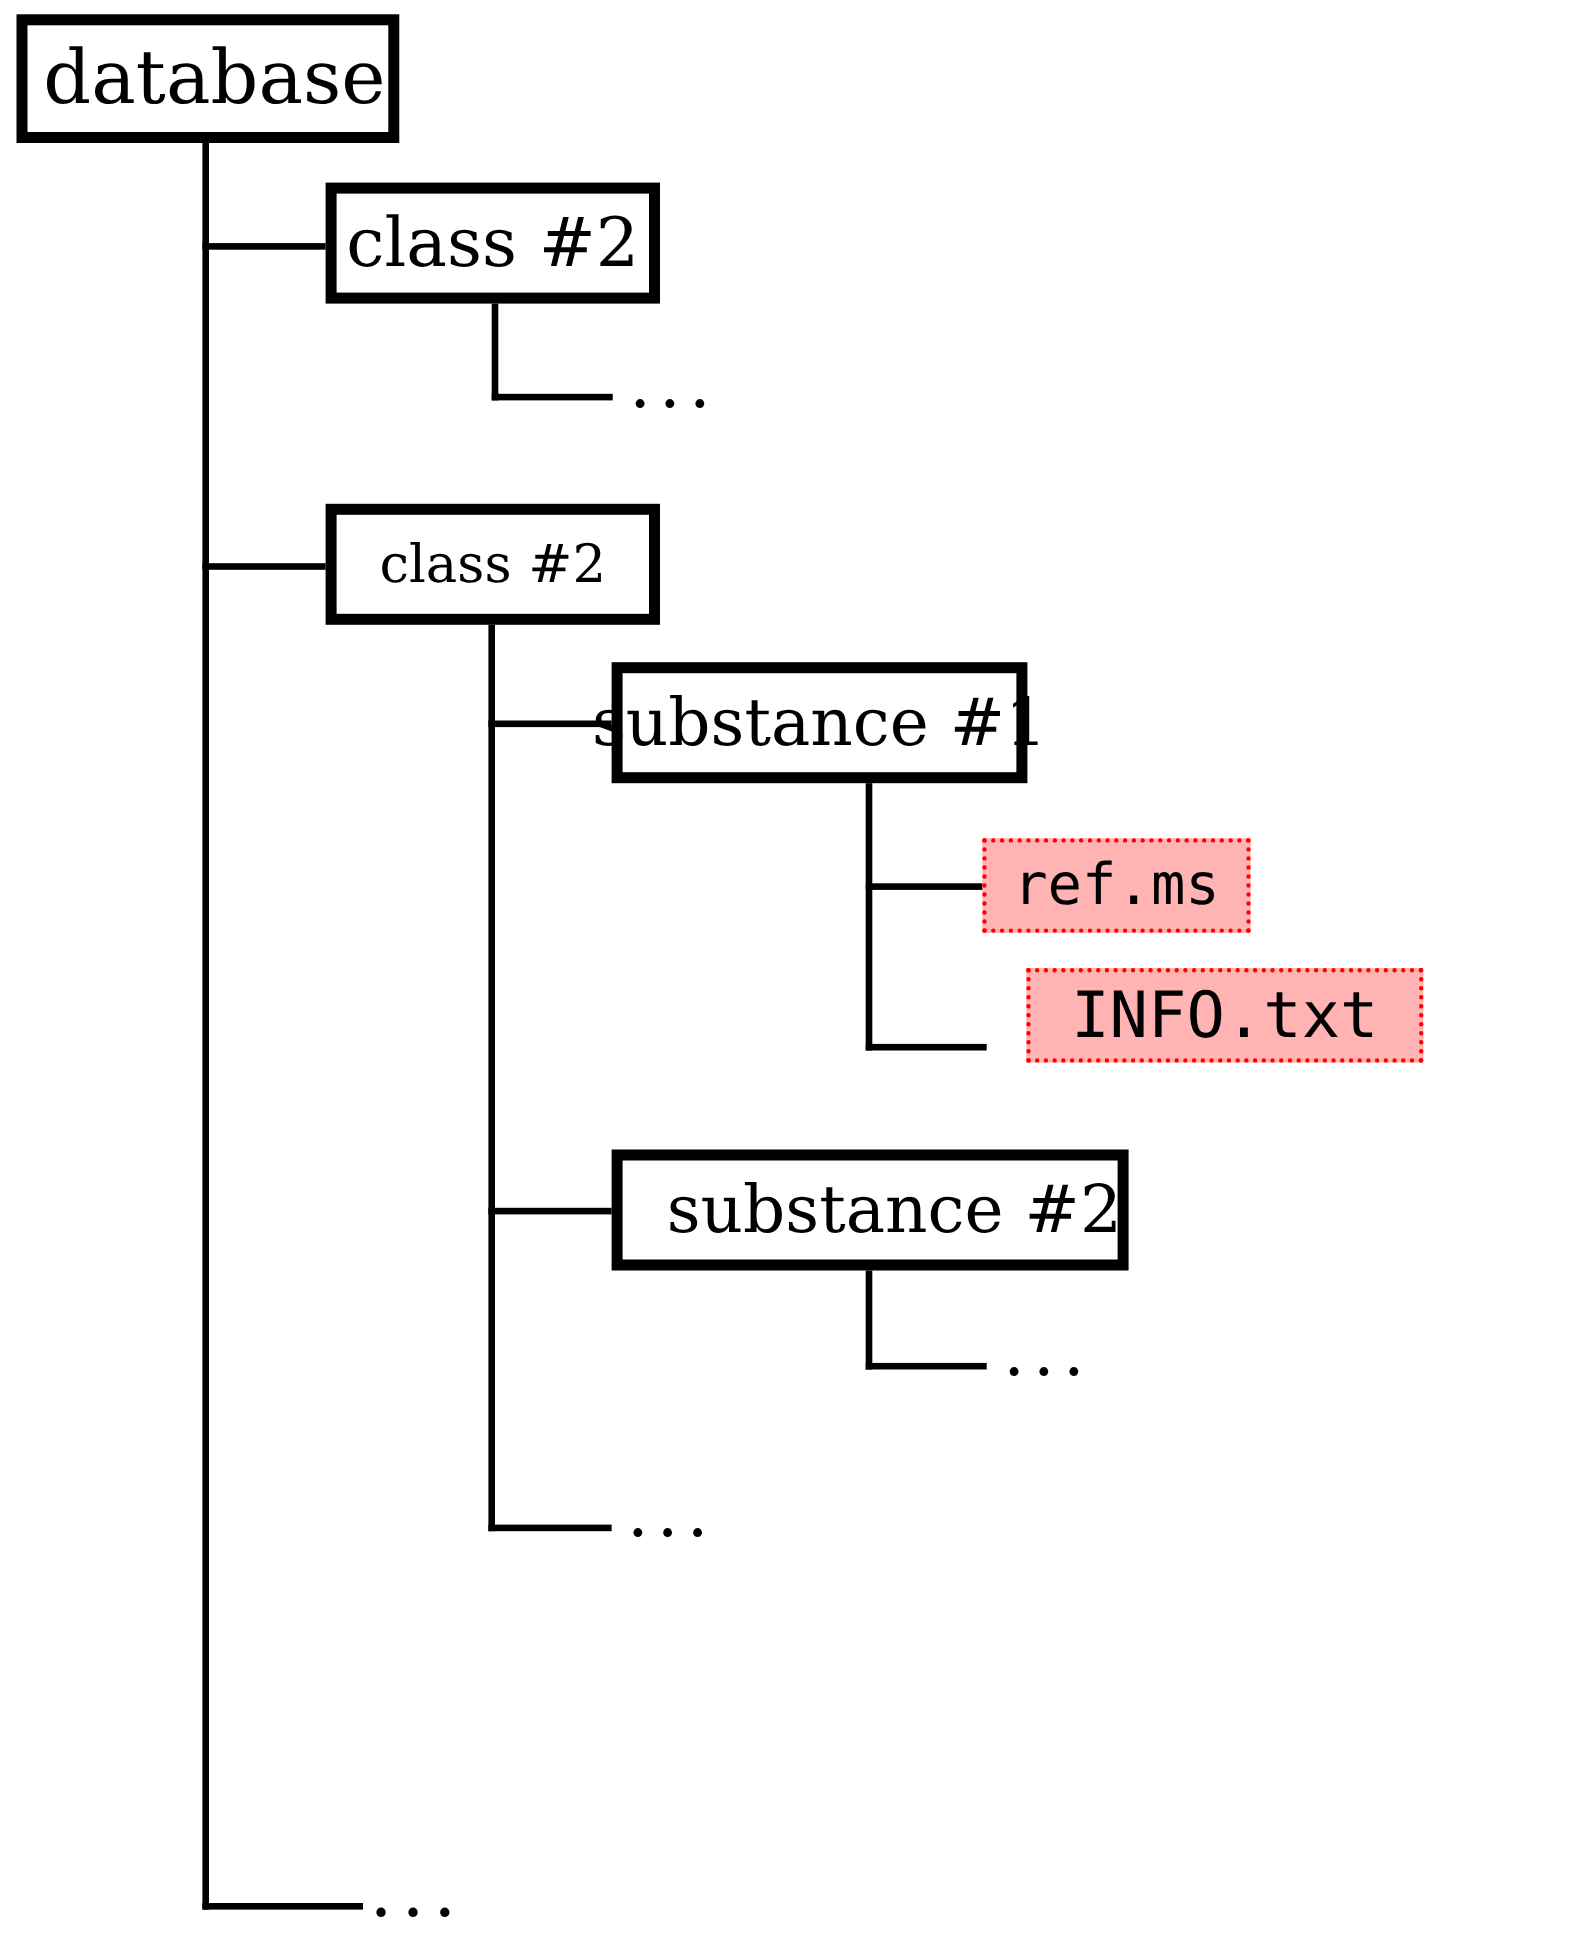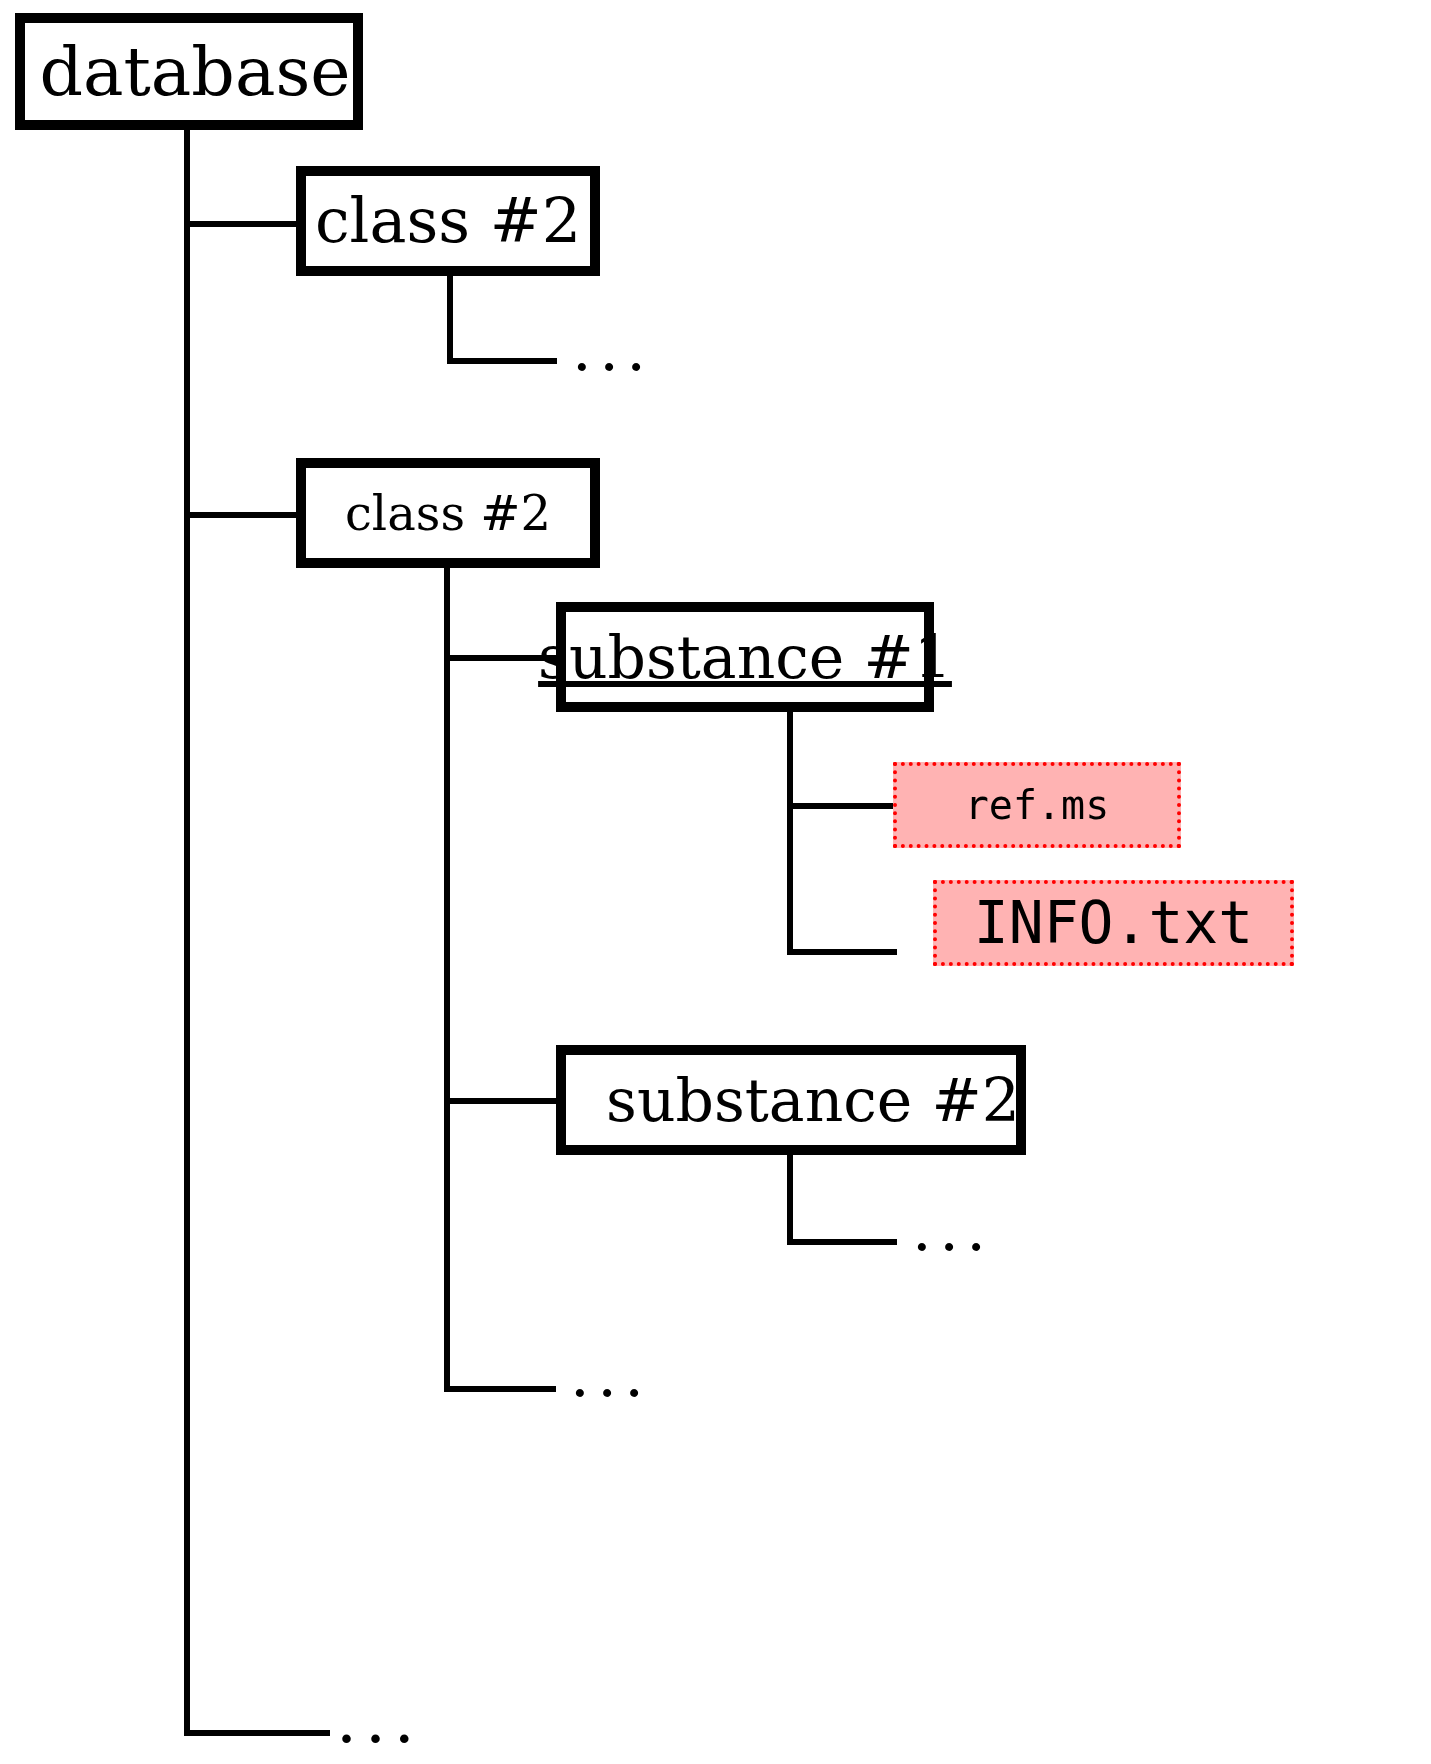--- a/index.html
+++ b/index.html
@@ -100,31 +100,31 @@
 
   <div class="vline" style="left:444px; top:568px; height:824px;"></div>
 
   <div class="hline" style="left:444px; top:655px; width:114px;"></div>
 
   <div class="hline" style="left:444px; top:1098px; width:114px;"></div>
 
   <div class="hline" style="left:444px; top:1386px; width:112px;"></div>
   <div class="ellipsis" style="left:570px; top:1344px; font-size:62px;">...</div>
 
-  <div class="node" style="left:556px; top:602px; width:378px; height:110px; font-size:60px;text-decoration:underline;">
+  <div class="node" style="left:556px; top:602px; width:378px; height:110px; font-size:60px;">
     <span class="node-label">substance #1</span>
   </div>
 
   <div class="vline" style="left:787px; top:712px; height:243px;"></div>
 
   <div class="hline" style="left:787px; top:803px; width:110px;"></div>
 
   <div class="hline" style="left:787px; top:949px; width:110px;"></div>
 
-  <div class="file" style="left:893px; top:762px; width:288px; height:86px; font-size:40px;">
+  <div class="file" style="left:893px; top:762px; width:244px; height:86px; font-size:52px;">
     <span>ref.ms</span>
   </div>
 
   <div class="file" style="left:893px; top:880px; width:361px; height:86px; font-size:58px;margin-left:40px;">
     <span>INFO.txt</span>
   </div>
 
   <div class="node" style="left:556px; top:1045px; width:470px; height:110px; font-size:60px;padding-left:44px;">
     <span class="node-label">substance #2</span>
   </div>

